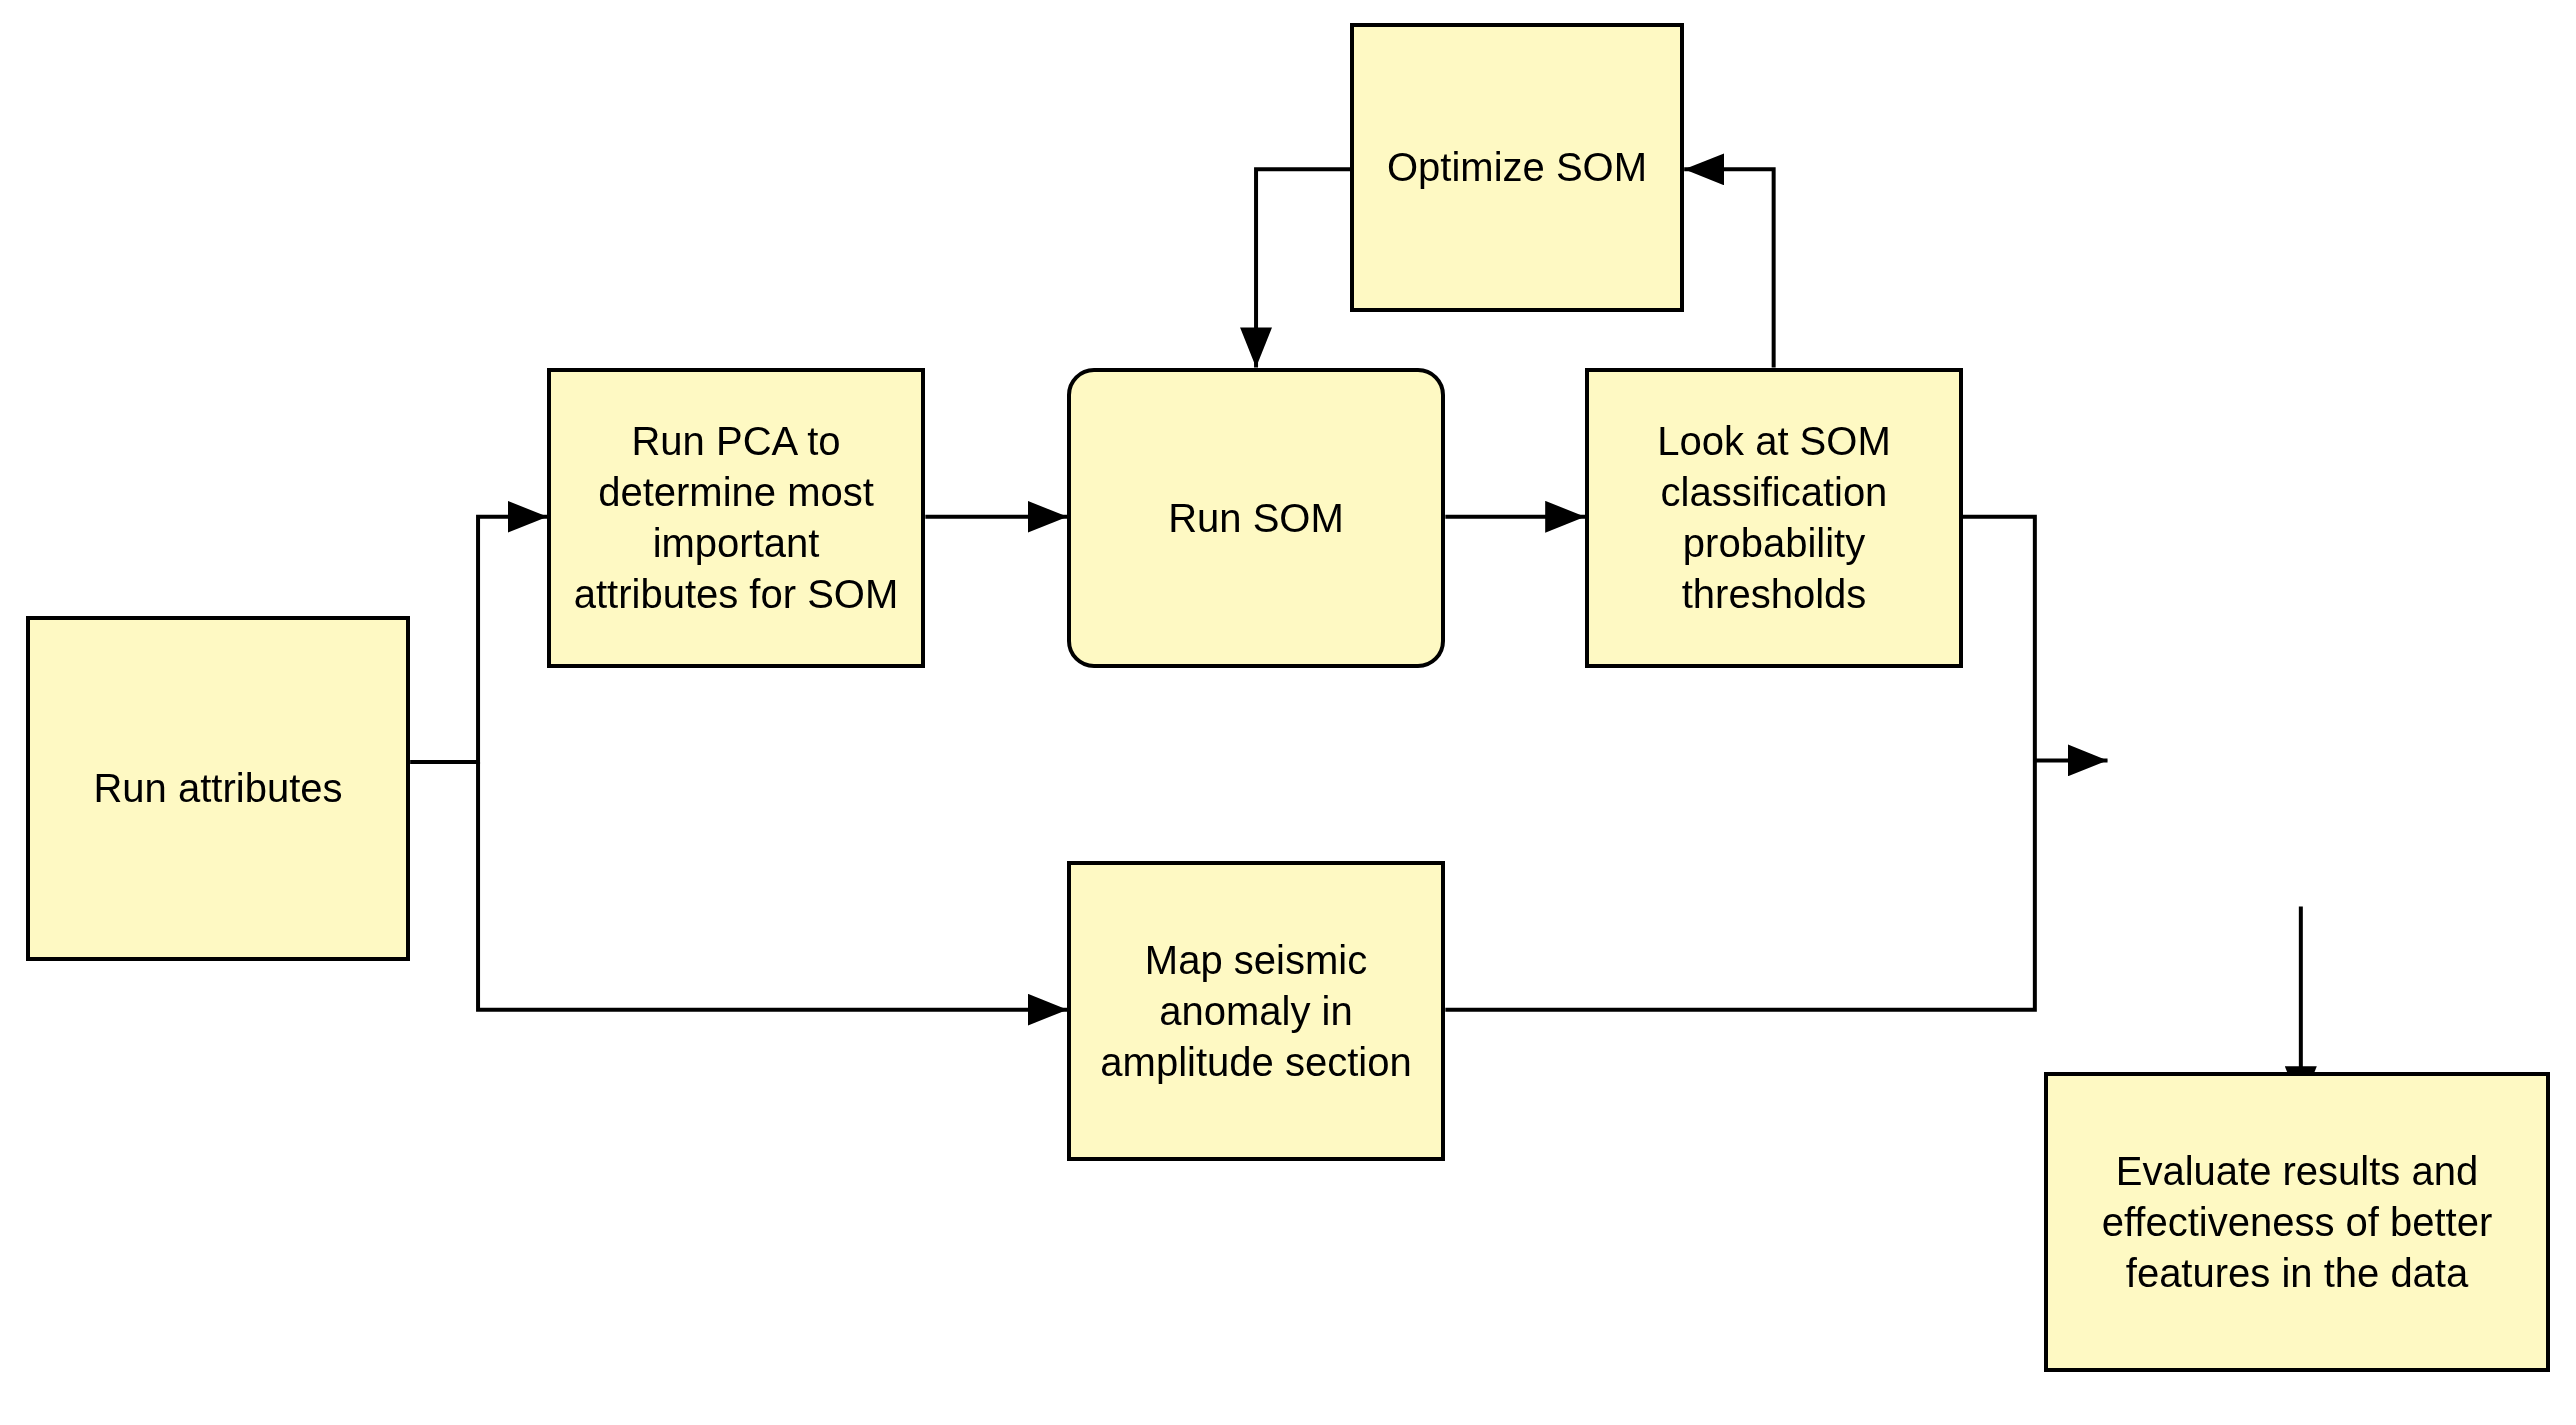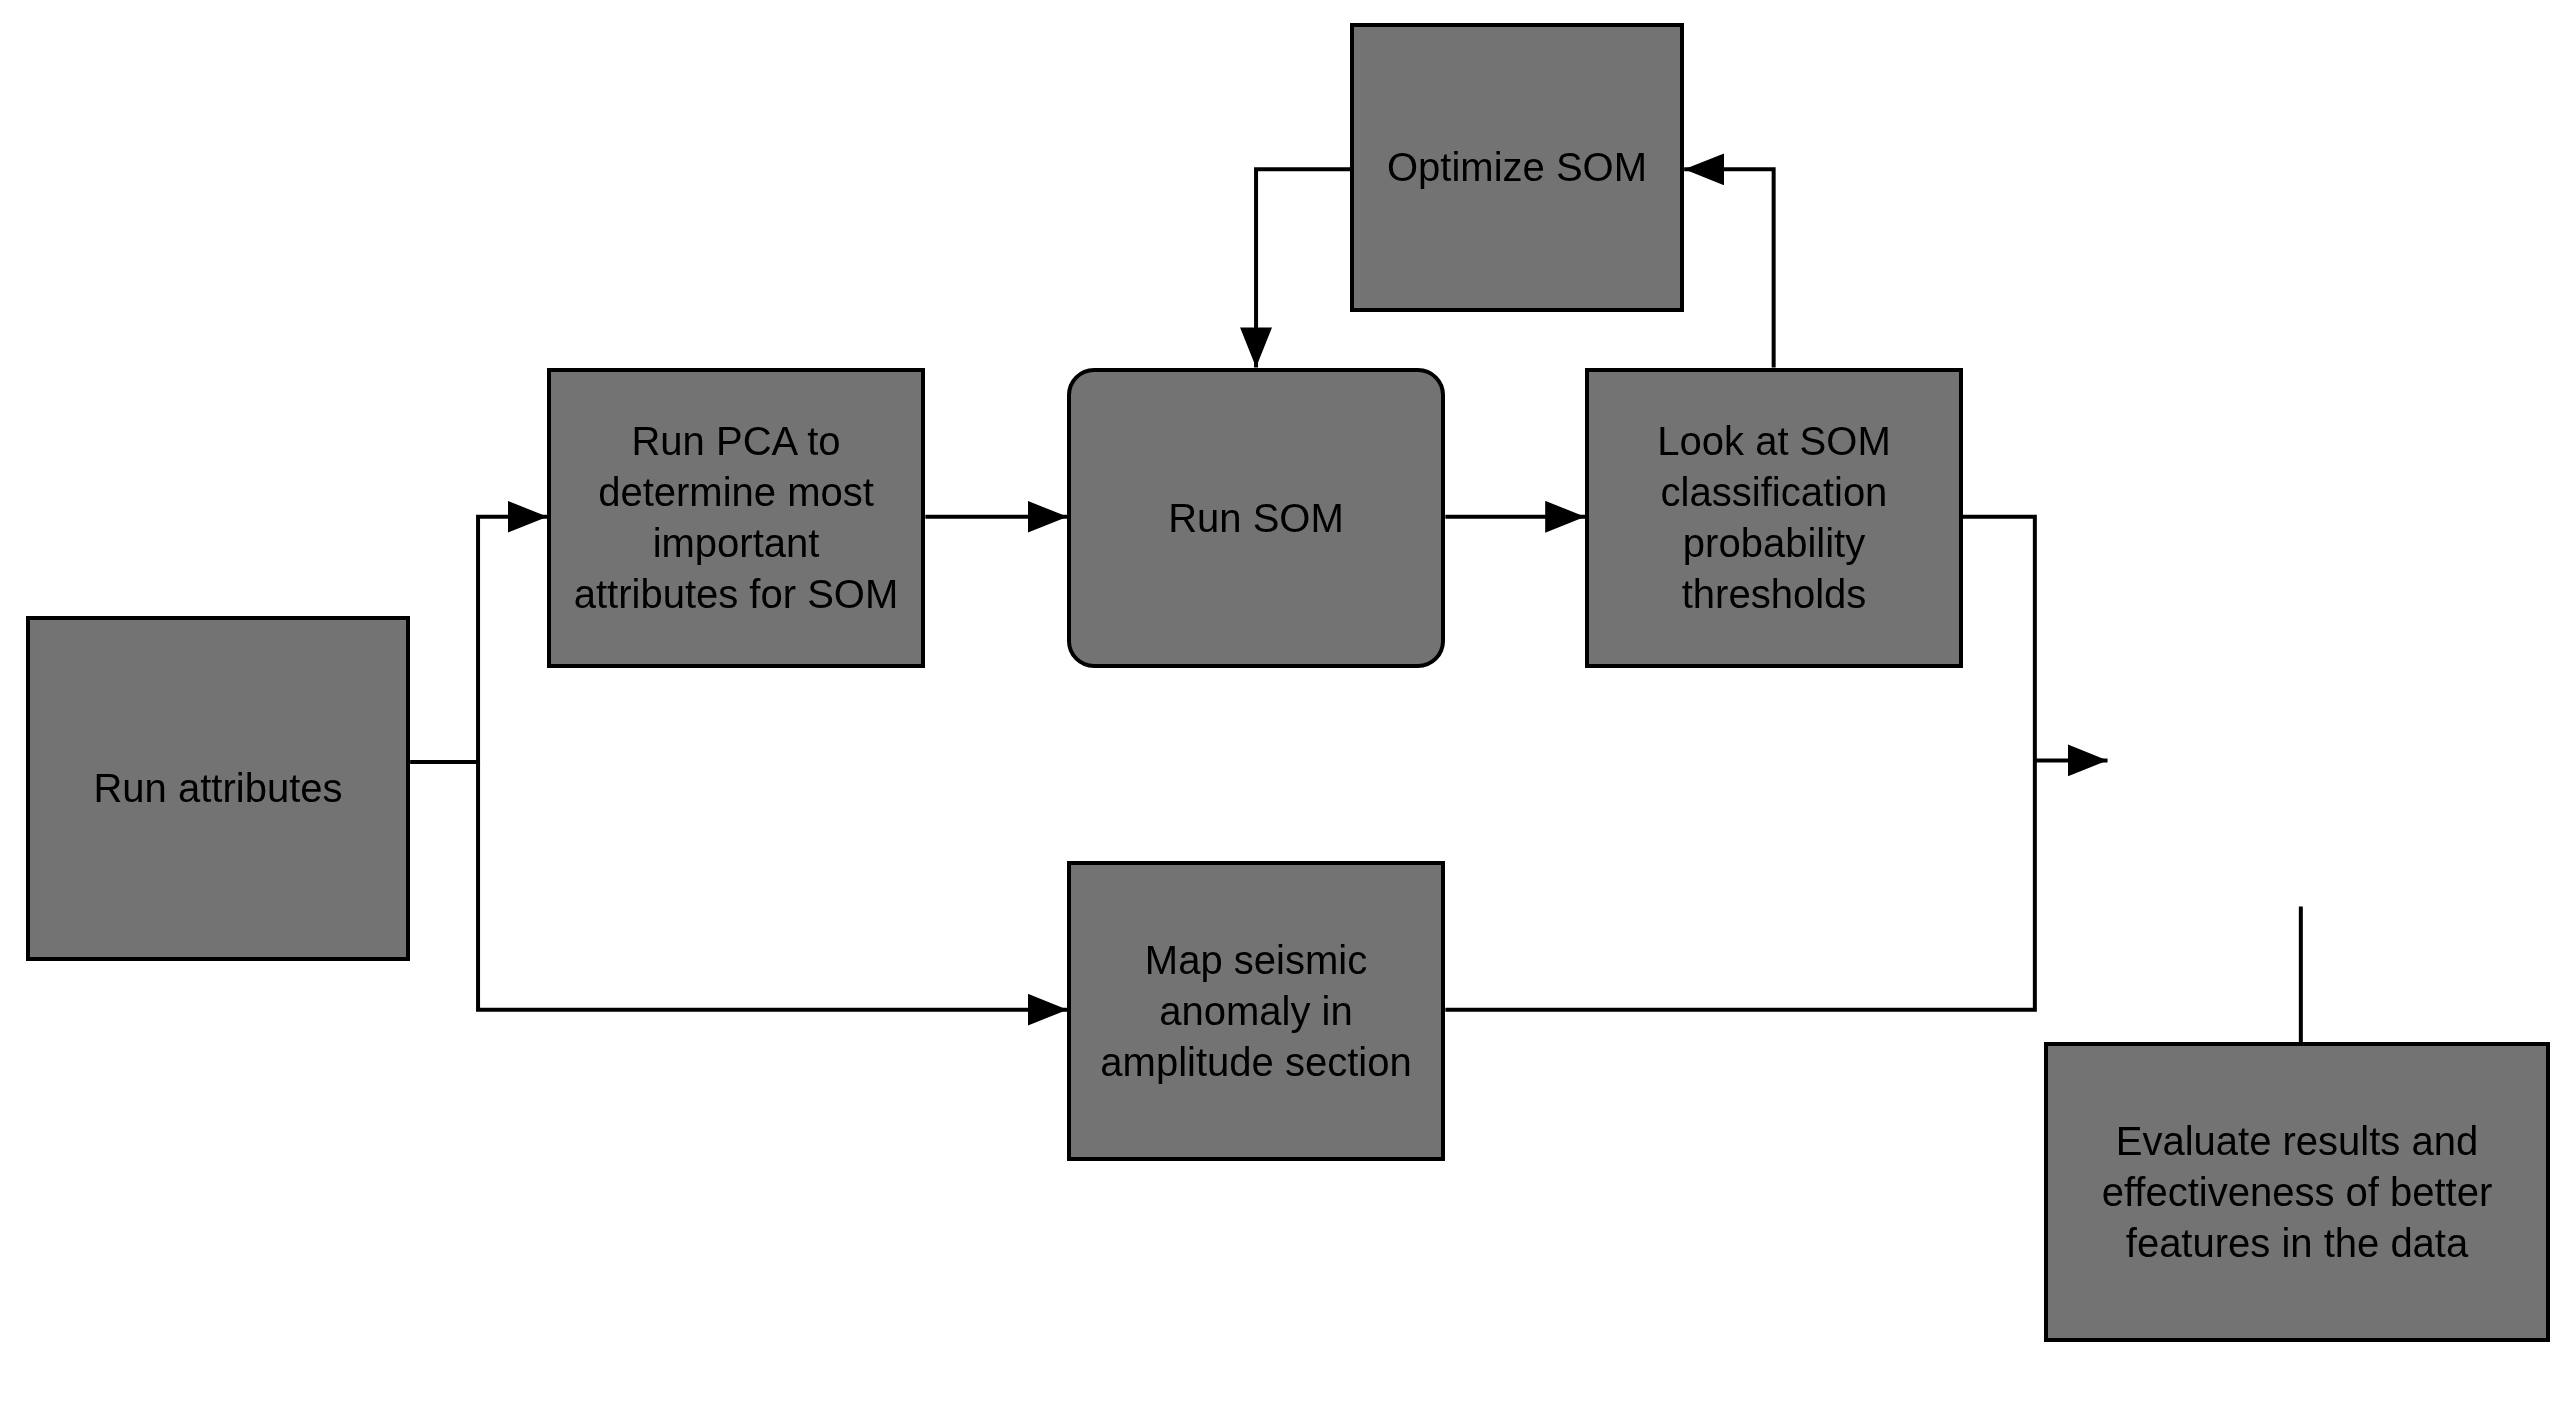--- a/index.html
+++ b/index.html
@@ -23,42 +23,42 @@
     position: absolute;
     left: 0;
     top: 0;
     width: 2576px;
     height: 1425px;
   }
   .node {
     position: absolute;
     box-sizing: border-box;
     border: 4px solid #000000;
-    background: #737373;
+    background: #fef9c3;
     display: flex;
     flex-direction: column;
     align-items: center;
     justify-content: center;
     text-align: center;
     color: #000000;
     font-size: 40px;
     line-height: 51px;
     font-weight: 400;
   }
   .node .ln { display: block; white-space: nowrap; }
 
   
   #n-run-attributes  { left:   26px; top:  616px; width: 384px; height: 345px; }
   #n-run-pca         { left:  547px; top:  368px; width: 378px; height: 300px; }
   #n-run-som         { left: 1067px; top:  368px; width: 378px; height: 300px; border-radius: 27px; }
   #n-optimize-som    { left: 1350px; top:   23px; width: 334px; height: 289px; }
   #n-look-at-som     { left: 1585px; top:  368px; width: 378px; height: 300px; }
   #n-map-seismic     { left: 1067px; top: 861px; width: 378px; height: 300px; }
   #n-determine-best  { left: 2108px; top:  614px; width: 392px; height: 292px; }
-  #n-evaluate-results{ left: 2044px; top: 1042px; width: 506px; height: 300px; }
+  #n-evaluate-results{ left: 2044px; top: 1072px; width: 506px; height: 300px; }
 </style>
 </head>
 <body>
 
 <div class="diagram">
 
   <svg class="connector-layer" viewBox="0 0 3224 1784" xmlns="http://www.w3.org/2000/svg">
     <defs>
       <marker id="arrowhead" viewBox="0 0 10 8" refX="10" refY="4" markerWidth="10" markerHeight="8" orient="auto-start-reverse" markerUnits="strokeWidth">
         <path d="M0,0 L10,4 L0,8 Z" fill="#000000"></path>

